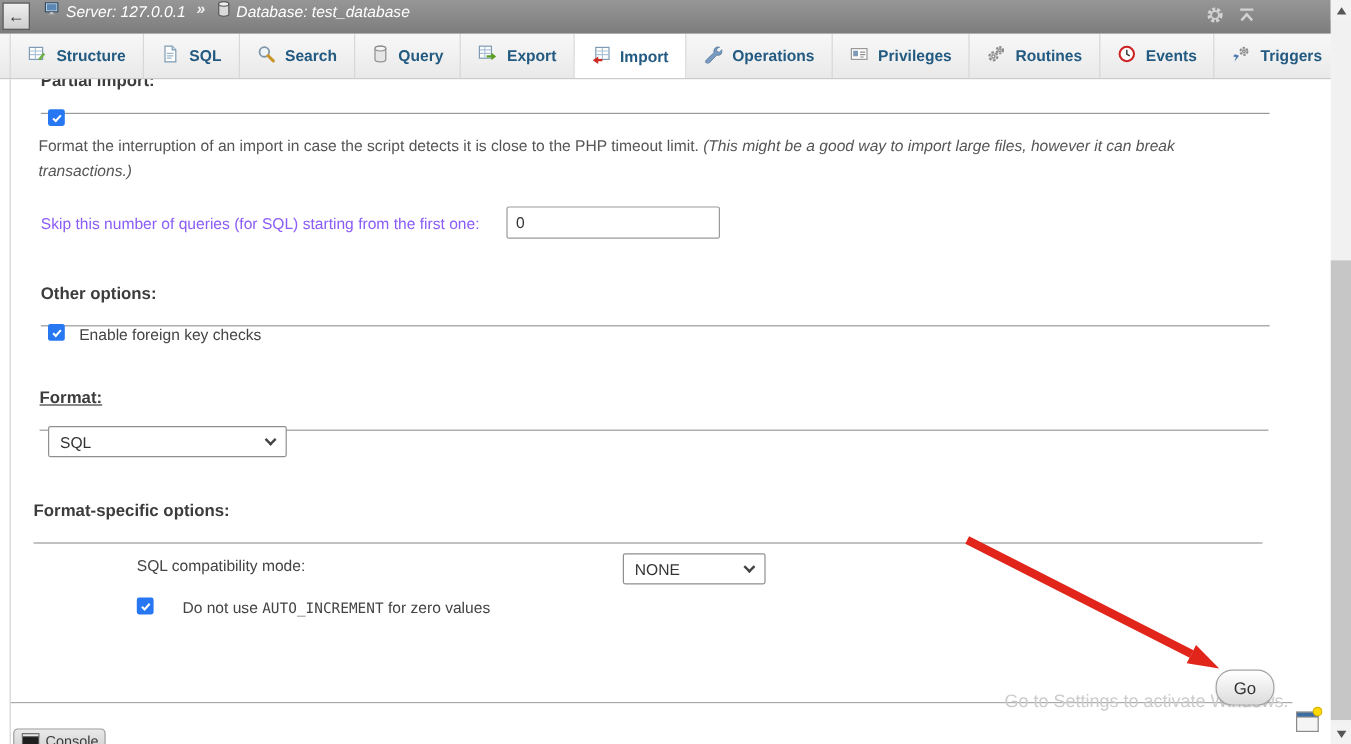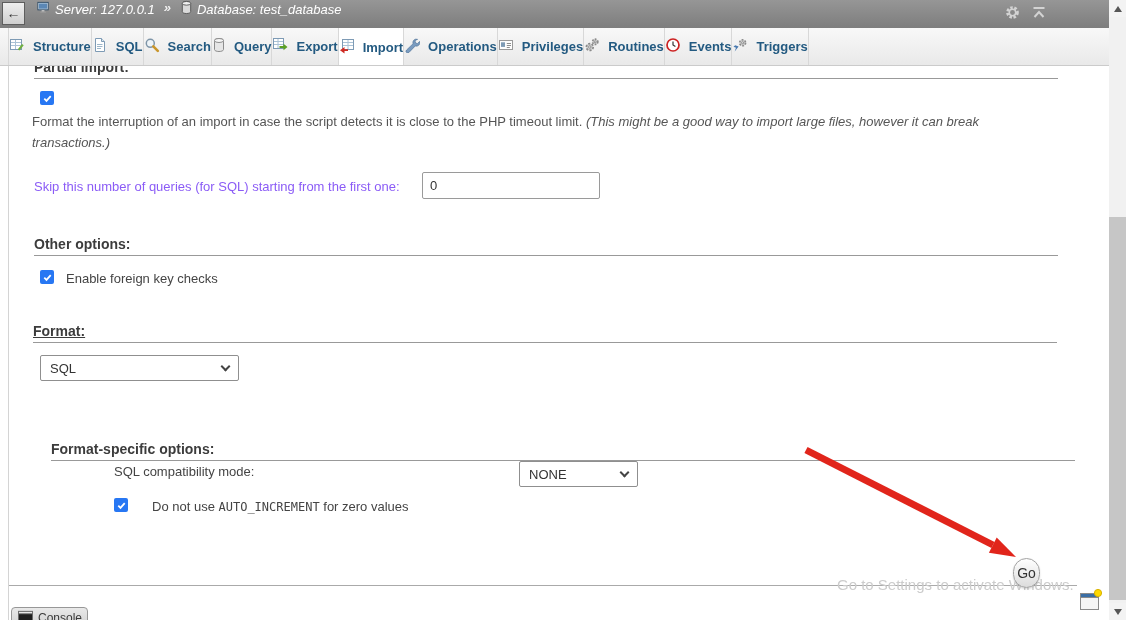--- a/index.html
+++ b/index.html
@@ -16,35 +16,35 @@
              color:#333; font-size:14px; line-height:21px; text-align:center; cursor:pointer; }
   .crumbs { position:absolute; left:36px; top:0; height:28px; display:flex; align-items:flex-start; gap:5px;font-style:italic; }
   .crumb { display:flex; align-items:center; gap:4px; }
   .crumb-sep { margin:0 4px; font-weight:bold; color:#efefef; }
   .topbar-icons { position:absolute; right:62px; top:0; height:28px; display:flex; align-items:center; gap:10px; }
 
   
   .tabbar { position:absolute; left:0; top:28px; width:1109px; height:38px; z-index:5;
             background:linear-gradient(#f8f8f8,#e9e9e9); border-bottom:1px solid #cbcbcb;
             display:flex; align-items:stretch; padding-left:8px; overflow:hidden; white-space:nowrap; }
-  .tab { display:flex; align-items:center; gap:8px; padding:0 0; cursor:pointer;
+  .tab { display:flex; align-items:center; gap:8px; padding:0 14px; cursor:pointer;
          border-right:1px solid #d8d8d8; font-size:13px; font-weight:bold; color:#235a81; }
   .tab:first-child { border-left:1px solid #d8d8d8; }
   .tab.active { background:#fff; margin-bottom:-1px; }
   .tab svg { flex:0 0 auto; }
 
   
   .content { position:absolute; left:8px; top:66px; right:17px; bottom:0; z-index:1;
              border-left:1px solid #d4d4d4; background:#fff; color:#555; font-size:13px; }
   .sec-head { position:absolute; font-size:14px; font-weight:bold; color:#3c3c3c;
-              width:1024px; border-bottom:1px solid #999; padding-bottom:2px; line-height:17px; }
+              width:1024px; border-bottom:1px solid #999; padding-bottom:18px; line-height:17px; }
   .h-partial { left:25px; top:-7px; }
   .h-other   { left:25px; top:170px; }
   .h-format  { left:24px; top:257px;text-decoration:underline; }
-  .h-fspec   { left:42px; top:351px;margin-top:24px; }
+  .h-fspec   { left:19px; top:351px; }
 
   .chk { position:absolute; width:14px; height:14px; background:#2777f3; border-radius:2px;
          display:inline-flex; align-items:center; justify-content:center; cursor:pointer; }
   .chk svg { display:block; }
   .chk1 { left:31px; top:25px; }
   .chk2 { left:31px; top:204px; }
   .chk3 { left:105px; top:432px; }
   .chk-label { position:absolute; color:#444; cursor:pointer; }
   .lbl-fk   { left:57px;  top:205px; }
   .lbl-zero { left:127px; top:433px;margin-left:16px; }
@@ -65,21 +65,21 @@
   .sel-compat { left:510px; top:395px; width:119px; }
   .chev { width:7px; height:7px; border-right:2px solid #444; border-bottom:2px solid #444;
           transform:rotate(45deg); margin-top:-4px; }
   .compat-label { position:absolute; left:105px; top:398px; color:#444; }
 
   .bottom-hr { position:absolute; left:0; top:519px; width:1068px; border-top:1px solid #aaa; }
 
   .wm1 { position:absolute; left:828px; top:483px; font-size:23px; color:#c3c3c3; z-index:2; }
   .wm2 { position:absolute; left:828px; top:510px; font-size:15px; color:#cccccc; z-index:2; }
 
-  .go-btn { position:absolute; left:1004px; top:492px; width:27px; height:30px; z-index:3;
+  .go-btn { position:absolute; left:1004px; top:492px; width:49px; height:30px; z-index:3;
             border:1px solid #a3a3a3; border-radius:14px;
             background:linear-gradient(#ffffff,#dcdcdc);
             font:14px "Liberation Sans",sans-serif; color:#333; cursor:pointer;
             box-shadow:0 1px 2px rgba(0,0,0,.15); }
 
   .console-chip { position:absolute; left:2px; top:541px; width:77px; height:22px; z-index:3;
                   background:linear-gradient(#e9e9e9,#cfcfcf); border:1px solid #979797;
                   border-radius:4px 4px 0 0; display:flex; align-items:center; gap:5px;
                   padding:0 6px; font-size:12px; color:#3a3a3a; cursor:pointer; }
   .corner-icon { position:absolute; left:1070px; top:522px; z-index:3; cursor:pointer; }

